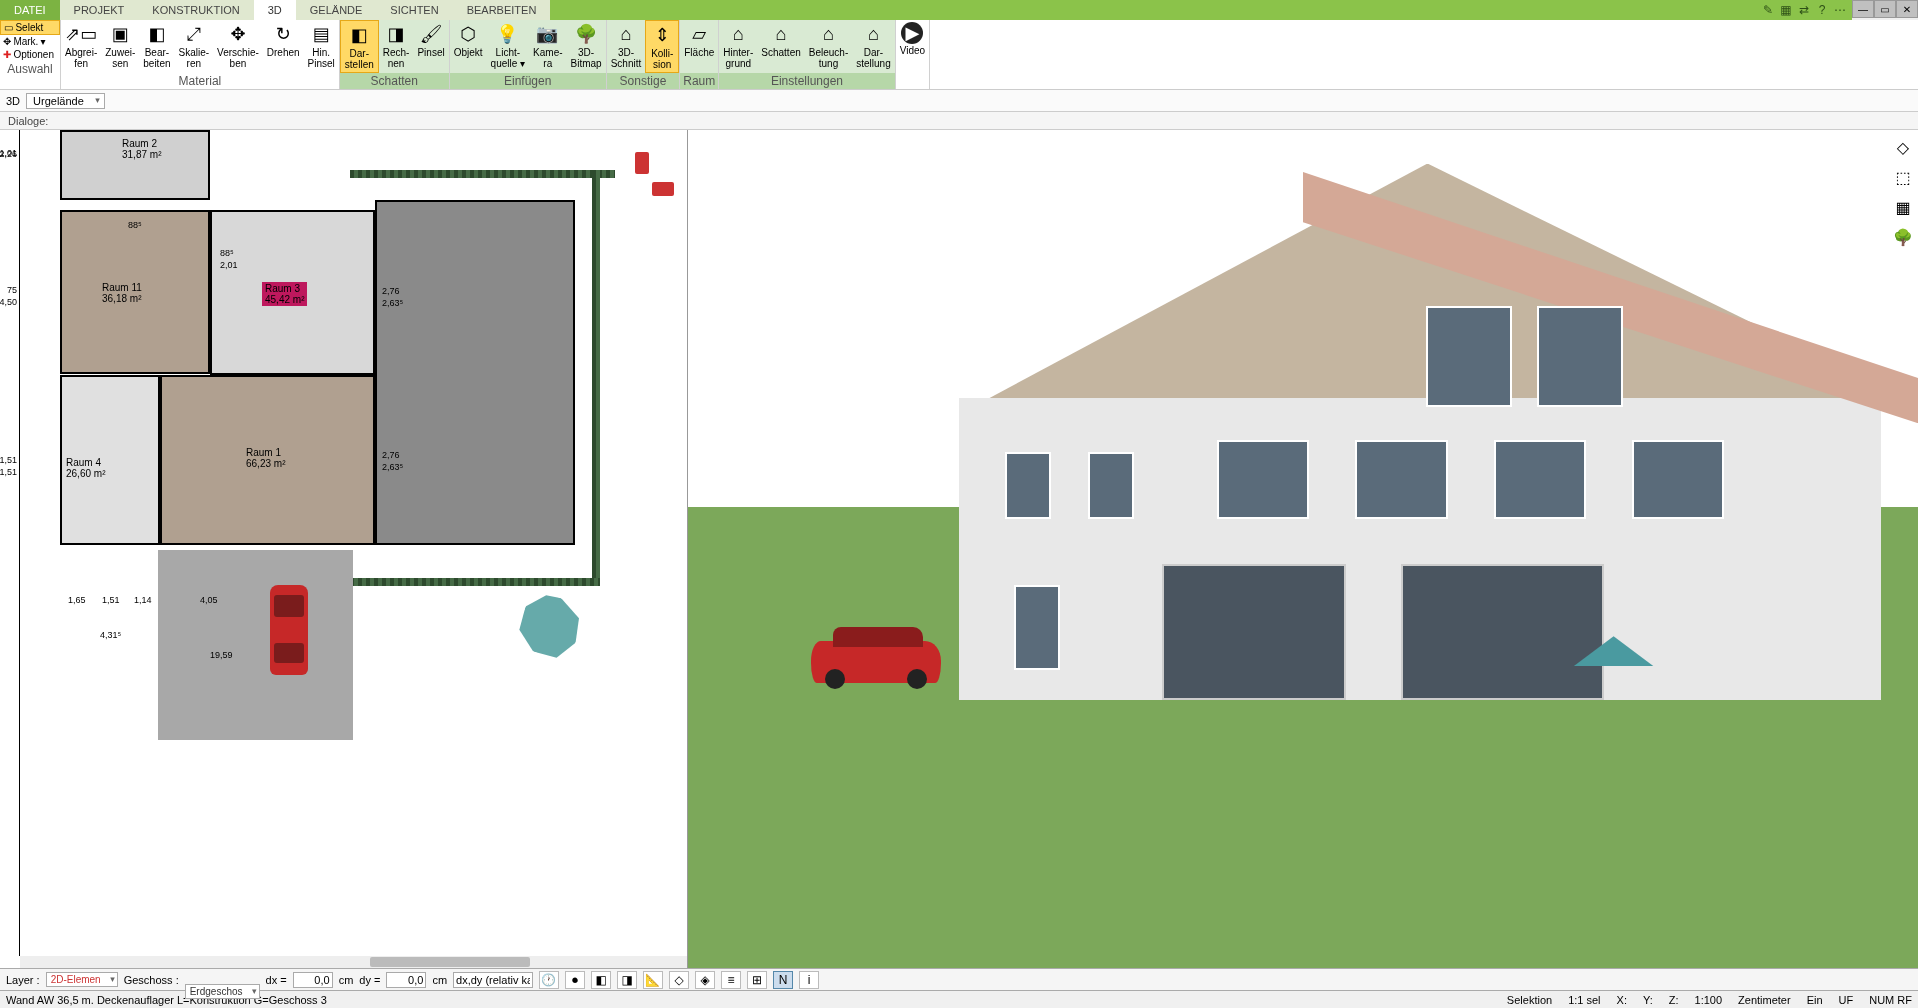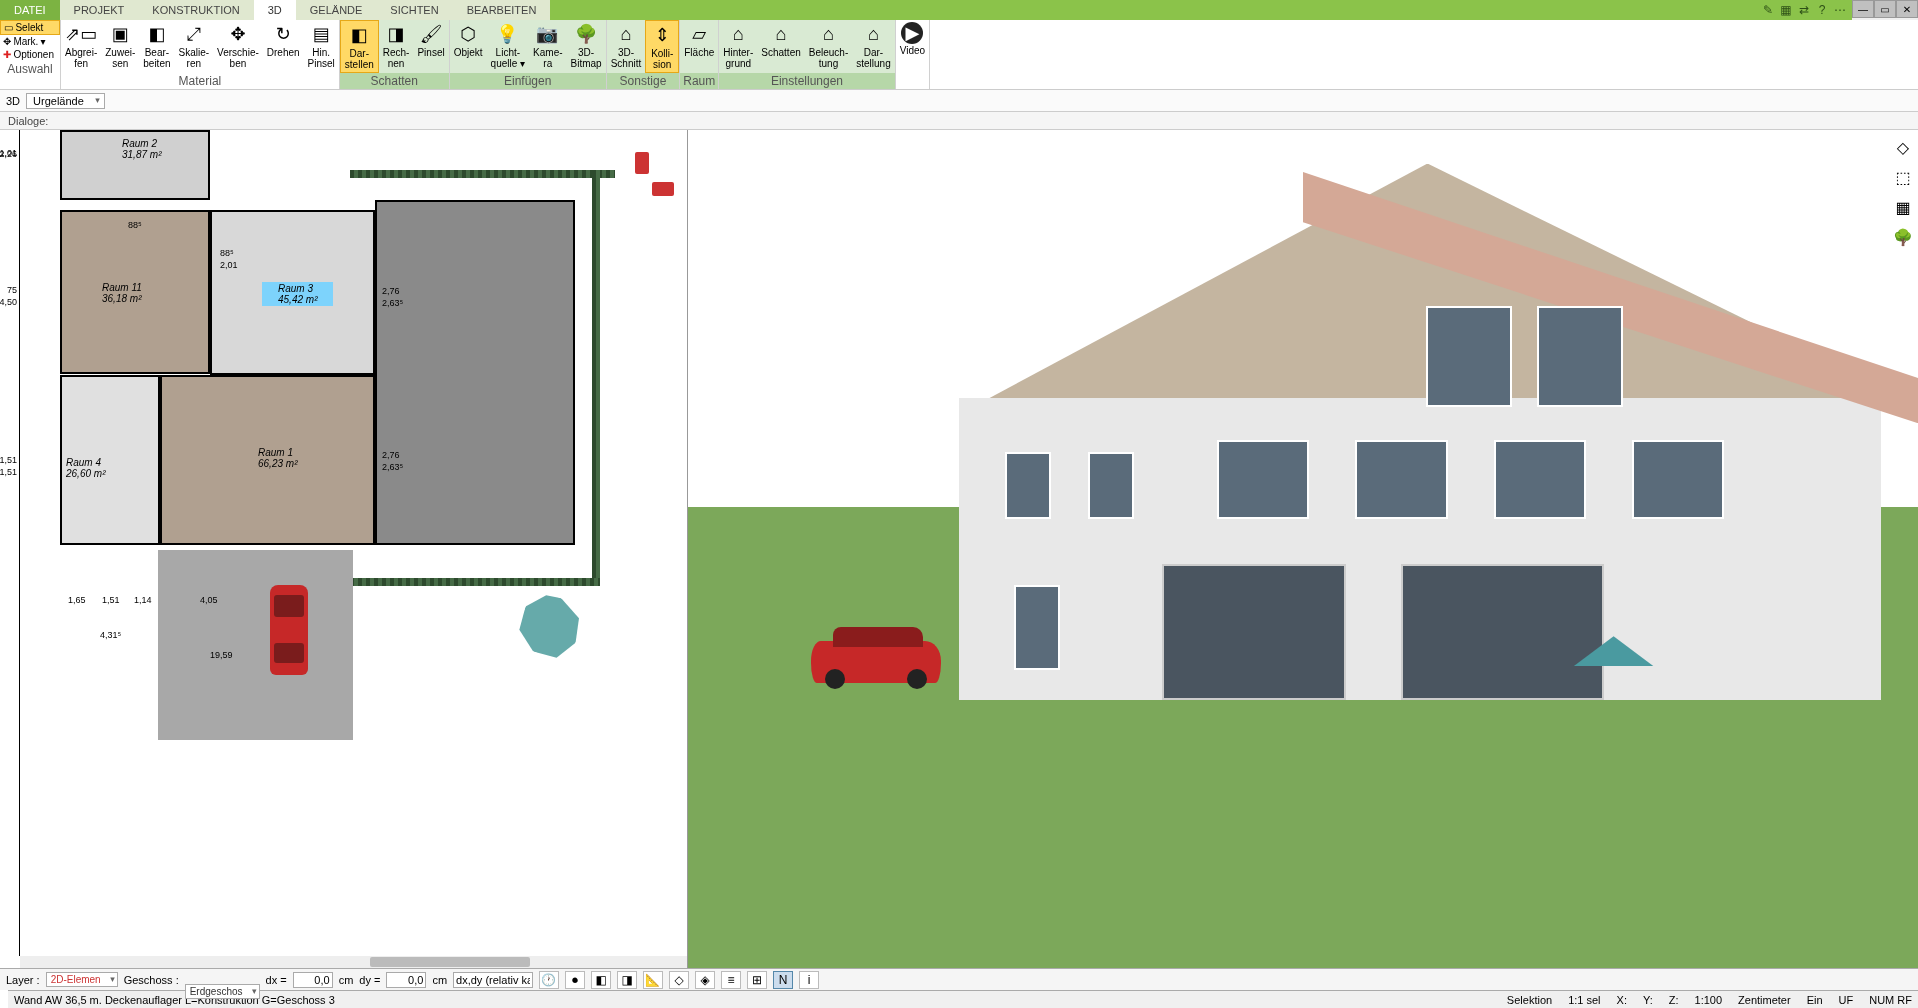--- a/index.html
+++ b/index.html
@@ -45,21 +45,21 @@
 .main { flex: 1; display: flex; position: relative; background: #fff; }
 .view { position: relative; overflow: hidden; }
 .view-2d { width: 688px; border-right: 1px solid #999; background: #fff; }
 .view-3d { flex: 1; }
 
 
 .plan { position: absolute; left: 20px; top: 0; right: 0; bottom: 12px; }
 .ruler-v { position: absolute; left: 0; top: 0; width: 20px; bottom: 12px; border-right: 1px solid #000; font-size: 9px; }
 .ruler-v span { position: absolute; right: 2px; transform: translateY(-50%); }
 .room { position: absolute; border: 2px solid #000; background: #b0a090; font-size: 10px; }
-.room .rlabel { position: absolute; font-size: 10px; color: #000; white-space: pre; font-style: italic; }
+.room .rlabel { position: absolute; font-size: 10px; color: #000; white-space: pre; }
 .terrace { position: absolute; background: #8a8a8a; border: 2px solid #000; }
 .drive { position: absolute; background: #a8a8a8; }
 .car-2d { position: absolute; width: 38px; height: 90px; background: #c62828; border-radius: 8px 8px 6px 6px; }
 .car-2d::before, .car-2d::after { content: ""; position: absolute; left: 4px; right: 4px; background: #7a1c1c; border-radius: 3px; }
 .car-2d::before { top: 10px; height: 22px; }
 .car-2d::after { bottom: 12px; height: 20px; }
 .hedge { position: absolute; background: repeating-linear-gradient(90deg,#2d4a2d 0 4px,#466b46 4px 8px); }
 .dim { position: absolute; font-size: 9px; color: #000; }
 .scroll-h { position: absolute; bottom: 0; left: 20px; right: 0; height: 12px; background: #eee; }
 .scroll-thumb { position: absolute; height: 10px; top: 1px; background: #bbb; border-radius: 2px; }
@@ -83,21 +83,21 @@
 
 .bottom-bar { display: flex; align-items: center; height: 22px; border-top: 1px solid #aaa; padding: 0 6px; gap: 6px; background: #f5f5f5; font-size: 11px; }
 .bottom-bar input { width: 40px; font-size: 11px; text-align: right; border: 1px solid #aaa; padding: 1px 2px; }
 .bottom-bar .btn { width: 20px; height: 18px; border: 1px solid #bbb; display: inline-flex; align-items: center; justify-content: center; background: #fff; cursor: pointer; font-size: 12px; }
 .bottom-bar .btn.on { background: #cde; border-color: #58a; }
 .bottom-bar .combo { border: 1px solid #aaa; padding: 1px 16px 1px 4px; background: #fff; font-size: 10px; color: #c33; position: relative; }
 .bottom-bar .combo.black { color: #333; margin-top: 24px; }
 .bottom-bar .combo::after { content:"▾"; position:absolute; right:2px; font-size:9px; color:#666; }
 
 
-.status-bar { display: flex; align-items: center; height: 18px; border-top: 1px solid #aaa; padding: 0 6px; background: #f0f0f0; font-size: 11px; gap: 16px; margin-left: 8px; }
+.status-bar { display: flex; align-items: center; height: 18px; border-top: 1px solid #aaa; padding: 0 6px; background: #f0f0f0; font-size: 11px; gap: 16px; }
 .status-bar .left { flex: 1; }
 </style>
 </head>
 <body>
 
 <div class="app">
 
   <div class="menu-tabs">
     <div class="menu-tab green">DATEI</div>
     <div class="menu-tab">PROJEKT</div>
@@ -302,29 +302,29 @@
 
         <div class="room" style="left:40px;top:0px;width:150px;height:70px;background:#d0d0d0">
             <div class="rlabel" style="left:60px;top:6px">Raum 2
 31,87 m²</div>
           </div>
         <div class="room" style="left:40px;top:80px;width:150px;height:164px">
             <div class="rlabel" style="left:40px;top:70px">Raum 11
 36,18 m²</div>
           </div>
         <div class="room" style="left:190px;top:80px;width:165px;height:165px;background:#d8d8d8">
-            <div class="rlabel" style="left:50px;top:70px;background:#7dd3fc;padding:1px 16px">Raum 3
+            <div class="rlabel" style="left:50px;top:70px;background:#be185d;padding:1px 3px">Raum 3
 45,42 m²</div>
           </div>
         <div class="room" style="left:40px;top:245px;width:100px;height:170px;background:#e0e0e0">
             <div class="rlabel" style="left:4px;top:80px">Raum 4
 26,60 m²</div>
           </div>
         <div class="room" style="left:140px;top:245px;width:215px;height:170px">
-            <div class="rlabel" style="left:96px;top:70px">Raum 1
+            <div class="rlabel" style="left:84px;top:70px">Raum 1
 66,23 m²</div>
           </div>
 
         <div class="terrace" style="left:355px;top:70px;width:200px;height:345px"></div>
         <div style="position:absolute;left:500px;bottom:300px;width:60px;height:60px;background:#6aa;transform:rotate(22deg);clip-path:polygon(50% 0%,90% 20%,100% 60%,80% 95%,40% 100%,5% 75%,0% 35%,25% 5%)"></div>
 
         <div class="hedge" style="left:330px;top:40px;width:265px;height:8px"></div>
         <div class="hedge" style="left:572px;top:40px;width:8px;height:410px"></div>
         <div class="hedge" style="left:330px;top:448px;width:250px;height:8px"></div>
 

